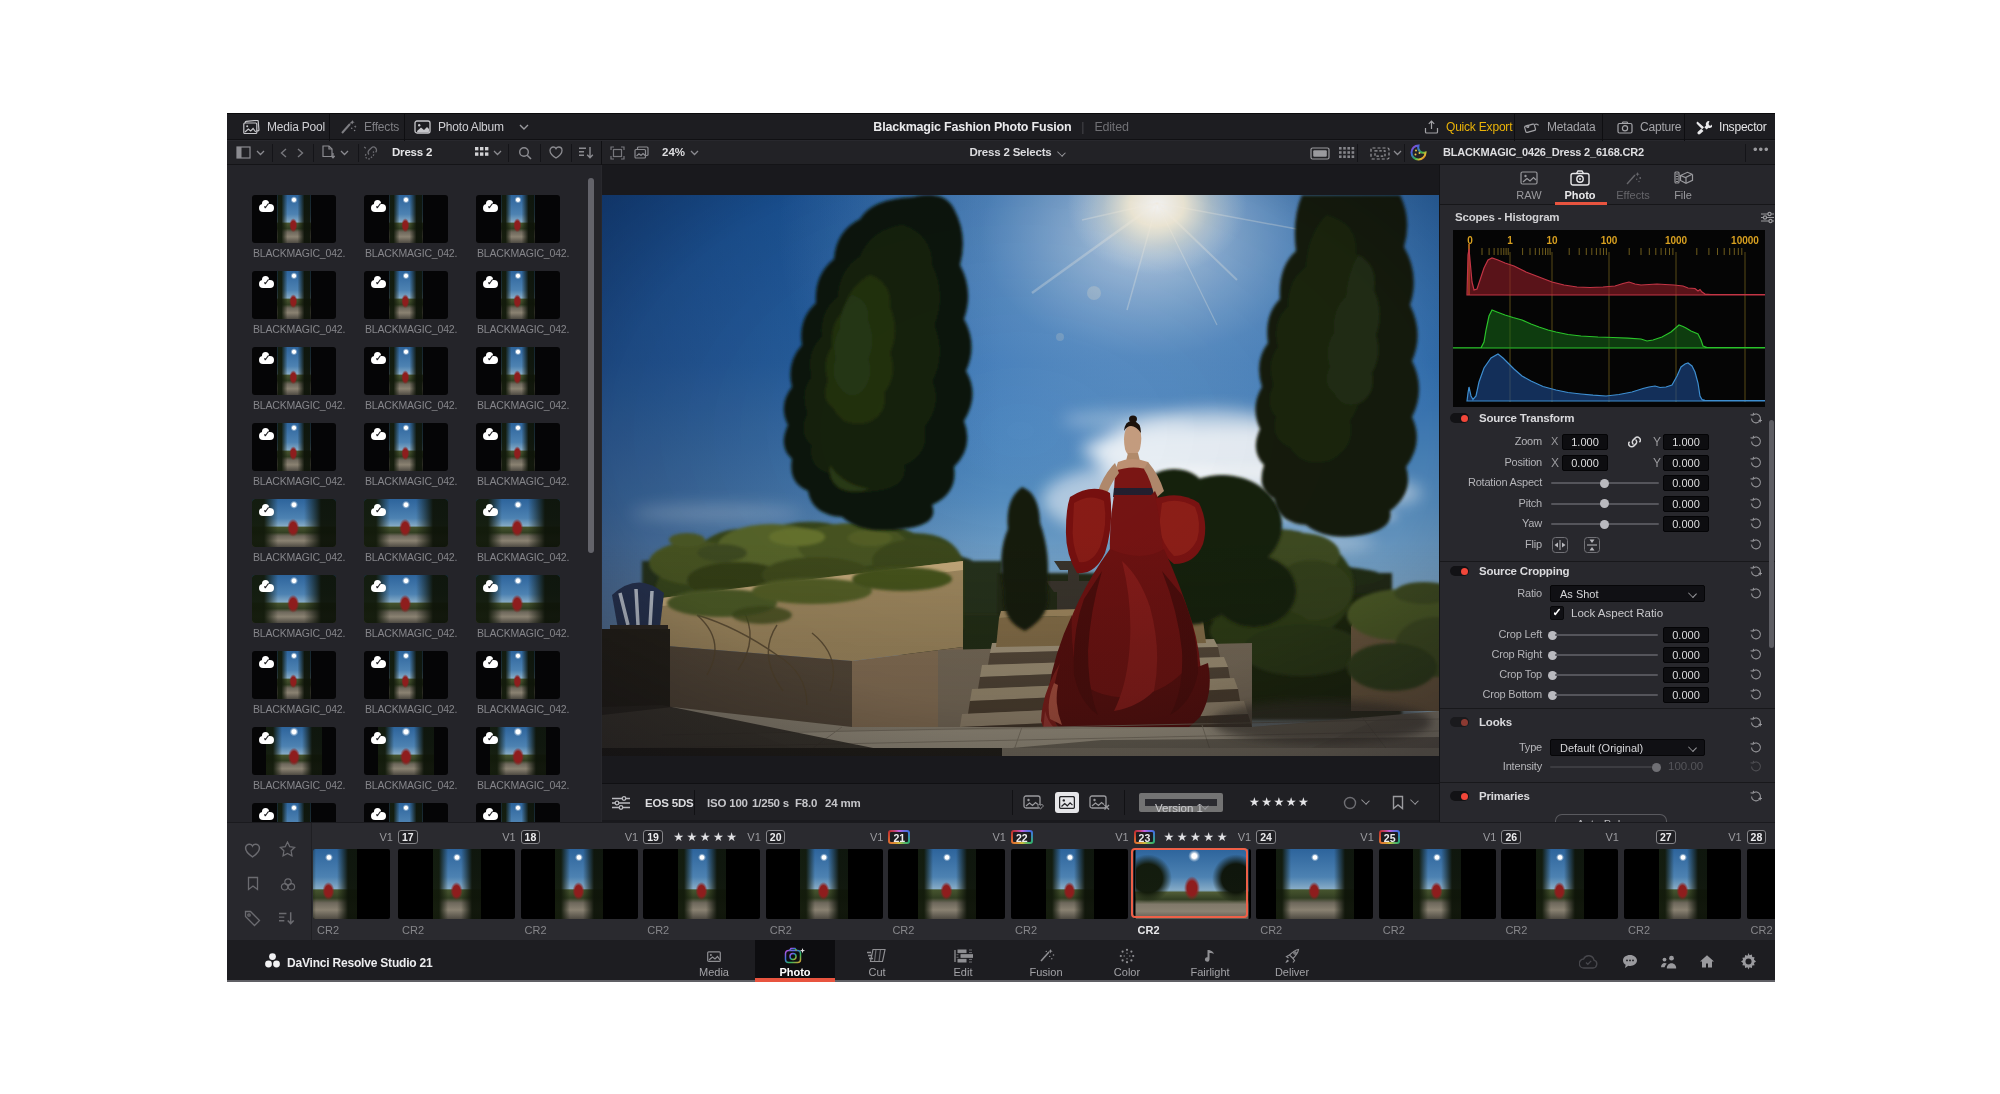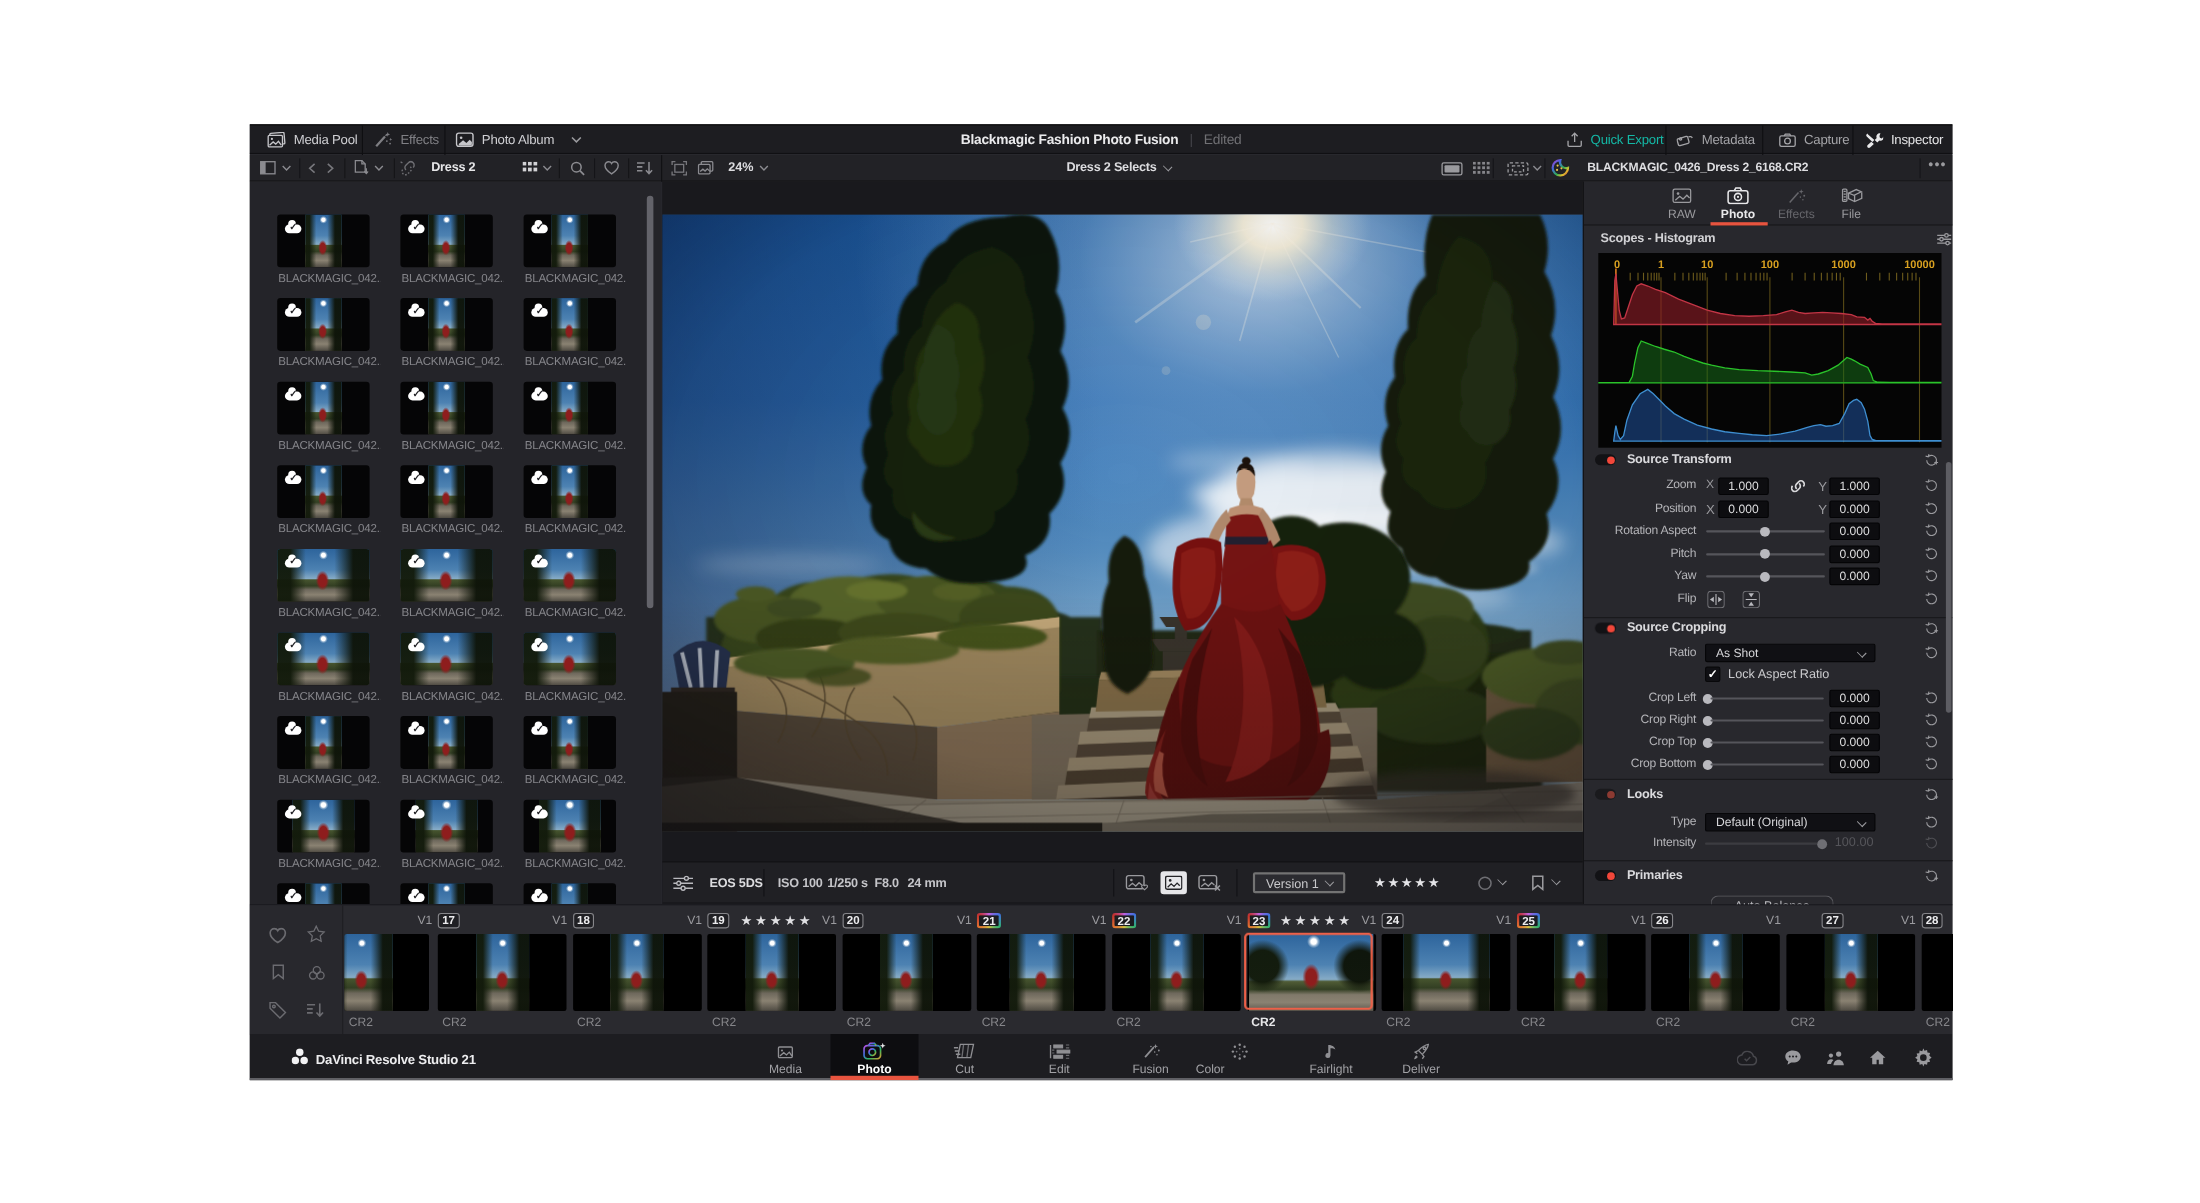--- a/index.html
+++ b/index.html
@@ -125,21 +125,21 @@
       <span>Photo Album</span>
       <svg width="10" height="6" viewBox="0 0 10 6" style="margin-left:8px;">
           <path d="M1 1l4 4 4-4" stroke="#9a9a9e" stroke-width="1.4" fill="none"></path>
         </svg>
     </div>
     <div class="abs" style="left:0;top:0;width:1548px;height:26px;display:flex;align-items:center;justify-content:center;font-size:12.5px;letter-spacing:-.2px;">
       <b style="color:#eaeaec;">Blackmagic Fashion Photo Fusion</b>
       <span style="color:#45454a;margin:0 10px;">|</span>
       <span style="color:#707074;">Edited</span>
     </div>
-    <div class="tbtn" style="left:1197px;color:#14b8a6;">
+    <div class="tbtn" style="left:1197px;color:#eab308;">
       <svg width="15" height="14" viewBox="0 0 15 14">
           <g fill="none" stroke="#a4a4a8" stroke-width="1.2">
             <path d="M1.5 8v4a1 1 0 001 1h10a1 1 0 001-1V8"></path>
             <path d="M7.5 9V1.5M4.8 3.8L7.5 1l2.7 2.8"></path>
           </g>
         </svg>
       <span>Quick Export</span>
     </div>
     <div class="sep" style="left:1287px;"></div>
     <div class="tbtn" style="left:1297px;color:#a4a4a8;">
@@ -767,21 +767,21 @@
             <path d="M2.5 10.5l3.2-3 2.6 2.3 2.8-3 2.4 2.4" fill="none" stroke="#222226" stroke-width="1.2"></path>
           </svg>
         </div>
  <svg width="22" height="17" viewBox="0 0 22 17" style="position:absolute;left:487px;top:11px;">
           <rect x="1" y="1" width="16" height="12" rx="2" fill="none" stroke="#9a9a9e" stroke-width="1.3"></rect>
           <circle cx="5.5" cy="5" r="1.2" fill="#9a9a9e"></circle>
           <path d="M3 11l3.5-3 3 2.5 3-3 2.5 2" fill="none" stroke="#9a9a9e" stroke-width="1.2"></path>
           <path d="M15.5 10l4.5 4.5M20 10l-4.5 4.5" stroke="#9a9a9e" stroke-width="1.4"></path>
         </svg>
  <div class="abs" style="left:522px;top:6px;width:1px;height:25px;background:#111114;"></div>
- <div class="abs" style="left:537px;top:9px;width:84px;height:19px;background:#2b2b30;border:2px solid #737373;border-radius:2px;color:#c9c9cc;font-size:11.5px;line-height:18px;padding-left:10px;">Version 1<span class="chev" style="position:absolute;right:9px;top:6px;"></span></div>
+ <div class="abs" style="left:537px;top:9px;width:84px;height:19px;background:#2b2b30;border:6px solid #737373;border-radius:2px;color:#c9c9cc;font-size:11.5px;line-height:18px;padding-left:10px;">Version 1<span class="chev" style="position:absolute;right:9px;top:6px;"></span></div>
  <div class="abs" style="left:647px;top:11px;color:#e4e4e7;font-size:12px;letter-spacing:1.5px;white-space:nowrap;">★★★★★</div>
  <svg width="14" height="14" viewBox="0 0 14 14" style="position:absolute;left:741px;top:12px;">
           <circle cx="7" cy="7" r="5.5" fill="none" stroke="#6e6e73" stroke-width="1.4"></circle>
         </svg>
  <span class="chev" style="position:absolute;left:760px;top:16px;"></span>
  <svg width="12" height="15" viewBox="0 0 12 15" style="position:absolute;left:790px;top:11px;">
           <path d="M1.5 1.5h9v12l-4.5-3.5L1.5 13.5z" fill="none" stroke="#9a9a9e" stroke-width="1.4"></path>
         </svg>
  <span class="chev" style="position:absolute;left:809px;top:16px;"></span>
 </div>
@@ -1274,21 +1274,21 @@
             <circle cx="3.6" cy="12.4" r="1.1"></circle>
             <circle cx="1.8" cy="8" r="1.1"></circle>
             <circle cx="3.6" cy="3.6" r="1.1"></circle>
             <circle cx="8" cy="5.2" r=".8" opacity=".8"></circle>
             <circle cx="10.8" cy="8" r=".8" opacity=".8"></circle>
             <circle cx="8" cy="10.8" r=".8" opacity=".8"></circle>
             <circle cx="5.2" cy="8" r=".8" opacity=".8"></circle>
           </g>
         </svg>
       </div>
-    <div class="abs" style="left:860px;top:26px;width:80px;text-align:left;font-size:11px;color:#a2a2a6;font-weight:normal;">Color</div>
+    <div class="abs" style="left:860px;top:26px;width:80px;text-align:center;font-size:11px;color:#a2a2a6;font-weight:normal;">Color</div>
     <div class="abs" style="left:983px;top:0;">
         <svg width="14" height="15" viewBox="0 0 14 15" style="position:absolute;left:-7px;top:8px;">
           <g fill="#8f8f93">
             <path d="M4.5 2h2v9.5a2.3 2.3 0 11-2-2.3z"></path>
             <path d="M5.5 2c2.5.5 5 1.5 5.5 4-1.5-1-3.5-1.2-5.5-1z"></path>
           </g>
         </svg>
       </div>
     <div class="abs" style="left:943px;top:26px;width:80px;text-align:center;font-size:11px;color:#a2a2a6;font-weight:normal;">Fairlight</div>
     <div class="abs" style="left:1065px;top:0;">

